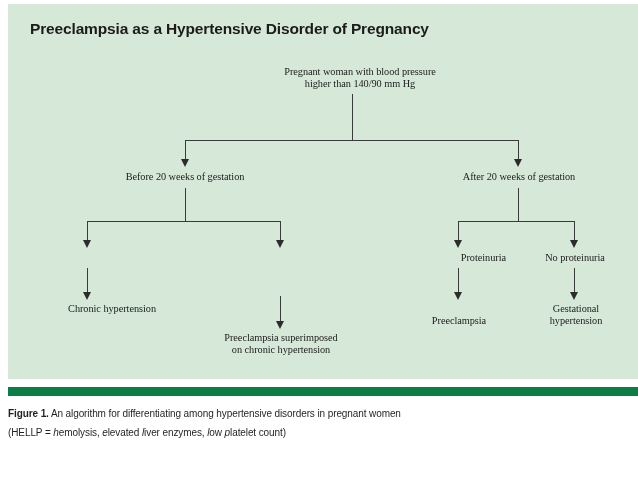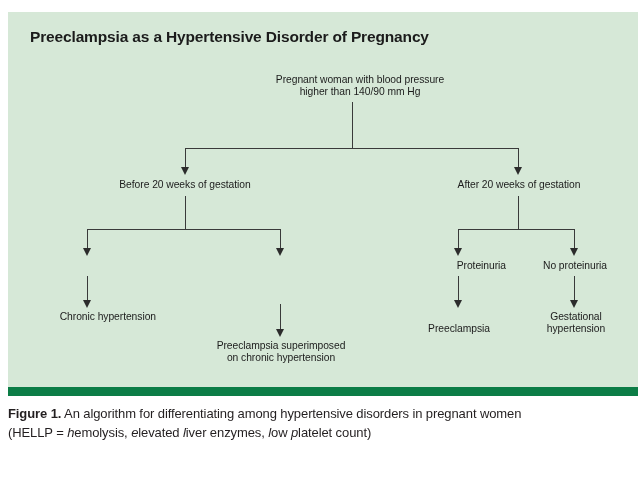--- a/index.html
+++ b/index.html
@@ -12,21 +12,21 @@
     height: 479px;
     position: relative;
     overflow: hidden;
     font-family: "Liberation Sans", sans-serif;
   }
 
   
   #figure-panel {
     position: absolute;
     left: 8px;
-    top: 12px;
+    top: 4px;
     width: 630px;
     height: 375px;
     background: #d6e8d7;
   }
 
   #figure-title {
     position: absolute;
     left: 22px;
     top: 16px;
     font-size: 15.5px;
@@ -45,35 +45,36 @@
     height: 9px;
     background: #0c7d46;
   }
 
   
   #figure-caption {
     position: absolute;
     left: 8px;
     top: 404px;
     width: 630px;
-    font-size: 13px;
+    font-size: 10px;
     line-height: 19px;
     color: #231f20;
     letter-spacing: -0.1px;
   }
   #figure-caption .cap-lead { font-weight: bold; }
   #figure-caption .it { font-style: italic; }
 
   
   #flow-canvas {
     position: absolute;
     left: 0;
     top: 0;
     width: 630px;
     height: 355px;
+    font-family: Liberation Serif, serif;
   }
 
   
   .node {
     position: absolute;
     font-size: 10.3px;
     line-height: 12.4px;
     color: #1c1c1c;
     text-align: center;
     letter-spacing: -0.05px;

